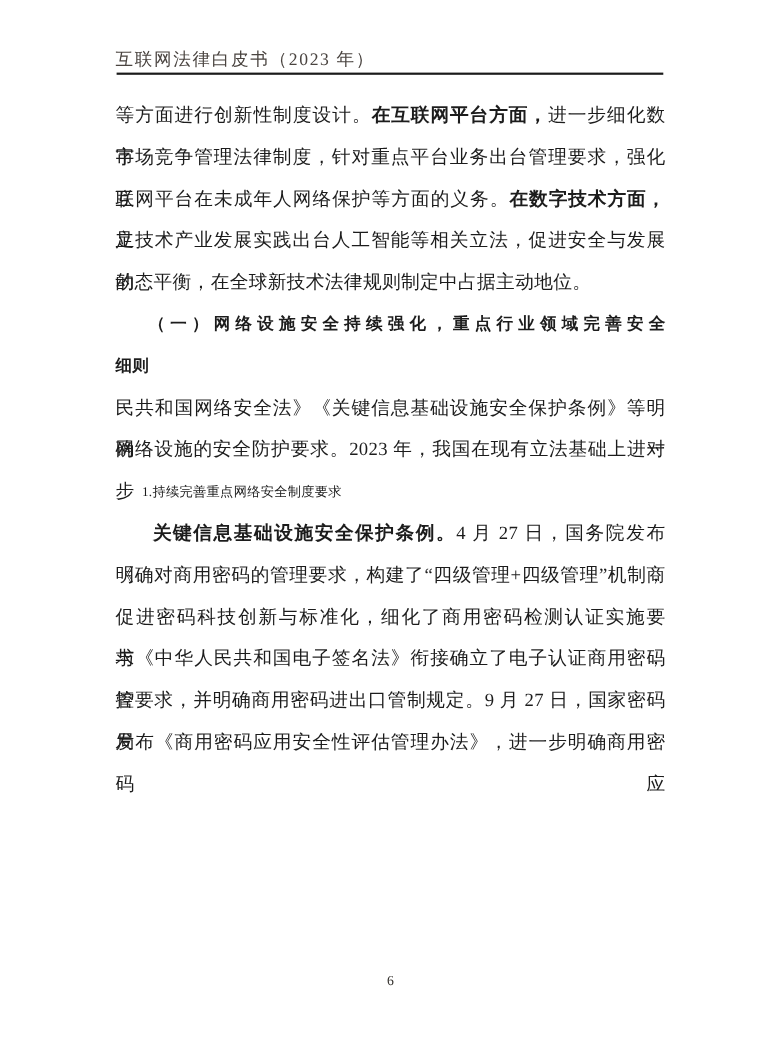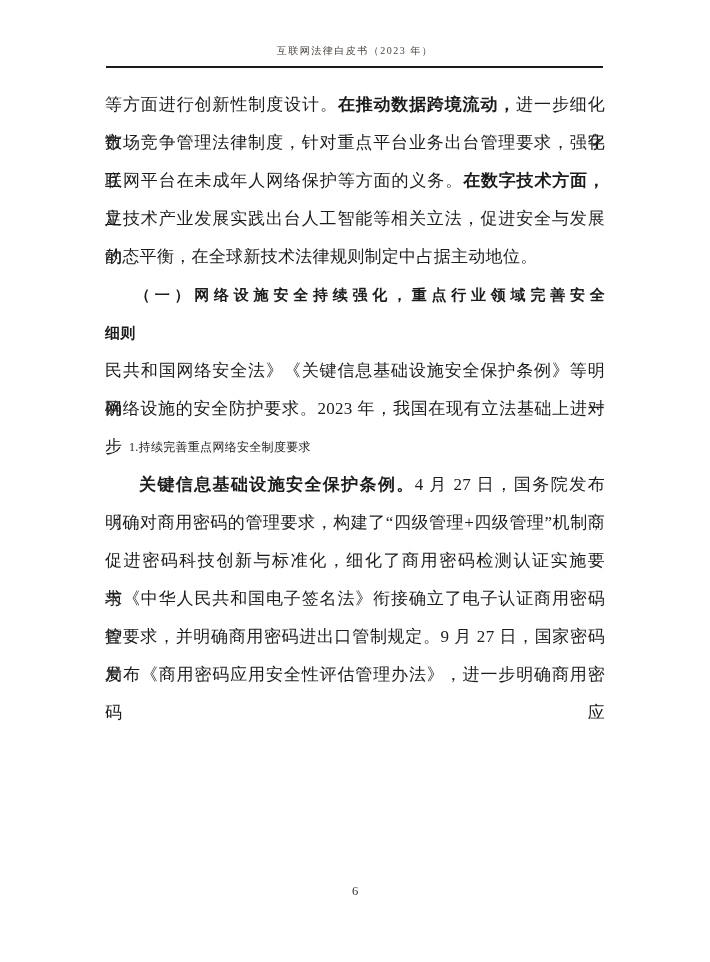--- a/index.html
+++ b/index.html
@@ -6,22 +6,22 @@
   .page {
     position:relative;
     width:710px; height:962px;
     background:#ffffff;
     font-family:"Liberation Serif","DejaVu Serif",serif;
     color:#1c1c1c;
     overflow:hidden;
   }
   .header {
     position:absolute; top:44px; left:105px; width:500px;
-    text-align:center;
-    font-size:10px;
+    text-align:left;
+    font-size:16px;
     color:#4a4440;
     letter-spacing:1.5px;
   }
   .rule {
     position:absolute; top:66px; left:106px; width:497px; height:2px;
     background:#1b1b1b;
   }
   .content {
     position:absolute; top:86px; left:105px; width:500px;
     font-size:17px;
@@ -52,21 +52,21 @@
 <body>
 
 <div class="page">
 
   <div class="header">互联网法律白皮书（2023 年）</div>
   <div class="rule"></div>
 
   <div class="content">
 
     <div>
-      <div class="line j"><span>等方面进行创新性制度设计。</span><span class="b">在推动数据跨境流动，</span><span>进一步细化数字</span></div>
+      <div class="line j"><span>等方面进行创新性制度设计。</span><span class="b">在互联网平台方面，</span><span>进一步细化数字</span></div>
       <div class="line j"><span>市场竞争管理法律制度，针对重点平台业务出台管理要求，强化互</span></div>
       <div class="line j"><span>联网平台在未成年人网络保护等方面的义务。</span><span class="b">在数字技术方面，</span><span>立</span></div>
       <div class="line j"><span>足技术产业发展实践出台人工智能等相关立法，促进安全与发展的</span></div>
       <div class="line"><span>动态平衡，在全球新技术法律规则制定中占据主动地位。</span></div>
     </div>
 
     <div>
       <div class="line j h ind"><span>（一）网络设施安全持续强化，重点行业领域完善安全</span></div>
       <div class="line h"><span>细则</span></div>
     </div>

